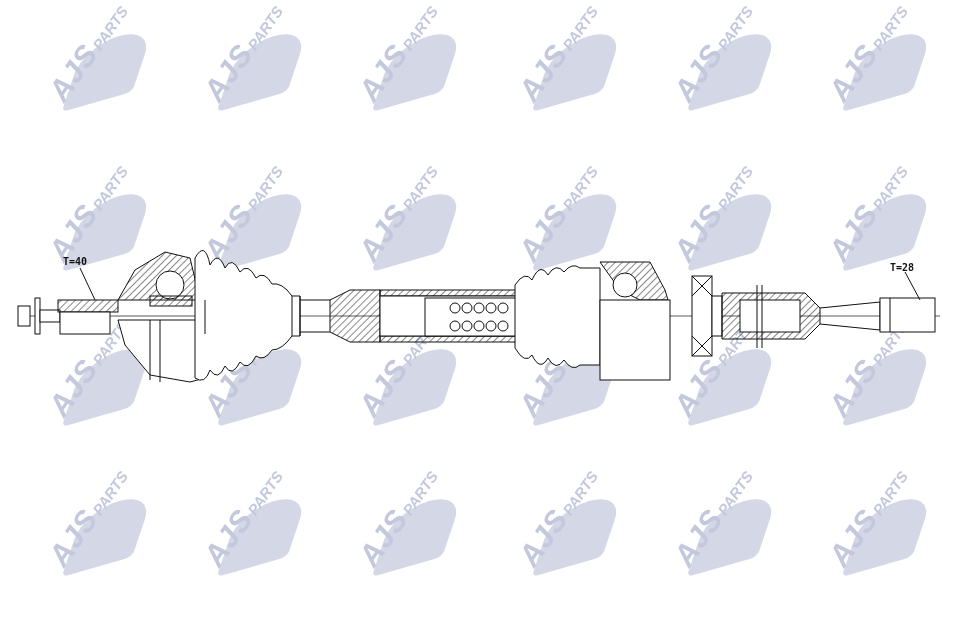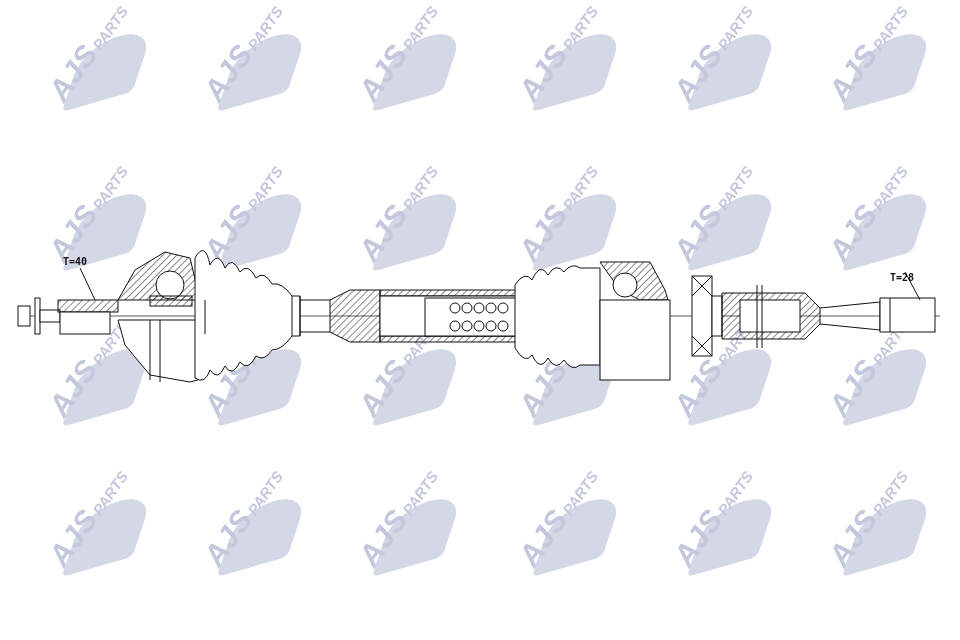--- a/index.html
+++ b/index.html
@@ -205,13 +205,13 @@
       <rect x="880" y="298" width="55" height="34" fill="#fff"></rect>
       <line x1="890" y1="298" x2="890" y2="332"></line>
     </g>
 
     <line x1="80" y1="268" x2="95" y2="300"></line>
     <line x1="905" y1="272" x2="920" y2="300"></line>
   </g>
 </svg>
 
 <div class="callout" style="left:63px;top:256px;">T=40</div>
-<div class="callout" style="left:890px;top:272px;">T=28</div>
+<div class="callout" style="left:890px;top:262px;">T=28</div>
 
 </body></html>

